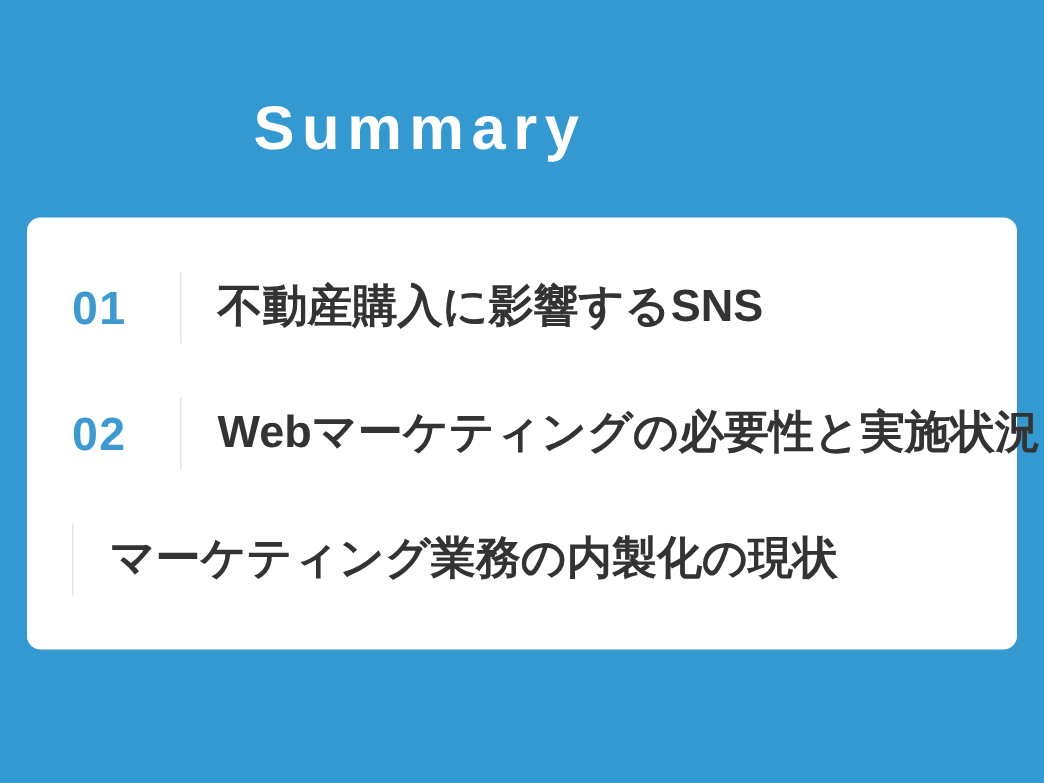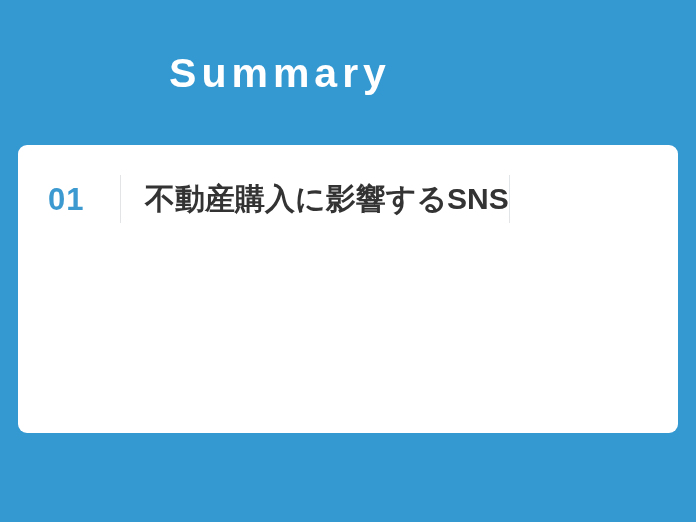--- a/index.html
+++ b/index.html
@@ -17,21 +17,21 @@
     position: relative;
     width: 696px;
     height: 522px;
     background: #3498d1;
     box-sizing: border-box;
   }
 
   
   #slide-title {
     position: absolute;
-    top: 48px;
+    top: 60px;
     left: 0;
     width: 560px;
     text-align: center;
     color: #ffffff;
     font-size: 41px;
     font-weight: 700;
     letter-spacing: 5px;
     line-height: 50px;
     white-space: nowrap;
   }
@@ -40,23 +40,23 @@
   #summary-card {
     position: absolute;
     left: 18px;
     top: 145px;
     width: 660px;
     height: 288px;
     background: #ffffff;
     border-radius: 9px;
     box-sizing: border-box;
     display: flex;
-    flex-direction: row;
-    justify-content: flex-start;
-    padding: 12px 0 0 30px;
+    flex-direction: column;
+    justify-content: center;
+    padding: 0 0 0 30px;
   }
 
   
   .summary-row {
     display: flex;
     align-items: center;
     height: 84px;
   }
 
   .row-number {
@@ -95,19 +95,25 @@
   <div id="slide-title">Summary</div>
 
   <div id="summary-card">
 
     <div class="summary-row">
       <div class="row-number">01</div>
       <div class="row-divider"></div>
       <div class="row-text">不動産購入に影響するSNS</div>
     </div>
 
+    <div class="summary-row">
+      <div class="row-number">02</div>
+      <div class="row-divider"></div>
+      <div class="row-text">Webマーケティングの必要性と実施状況</div>
+    </div>
 
     <div class="summary-row">
       <div class="row-divider"></div>
+      <div class="row-text">マーケティング業務の内製化の現状</div>
     </div>
 
   </div>
 </div>
 
 </body></html>

